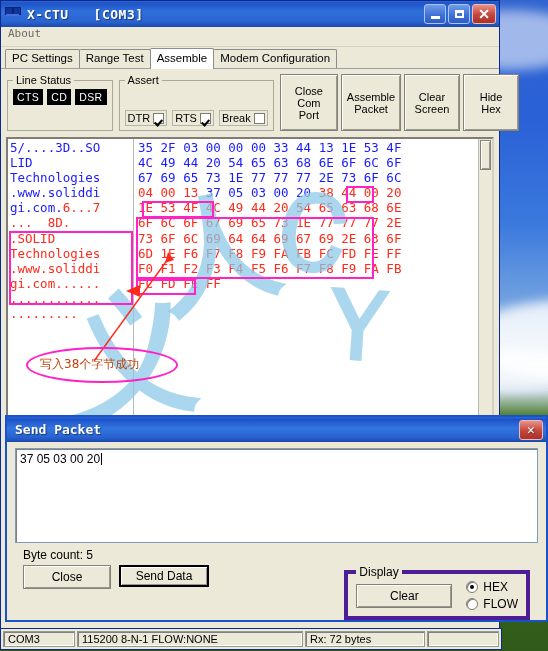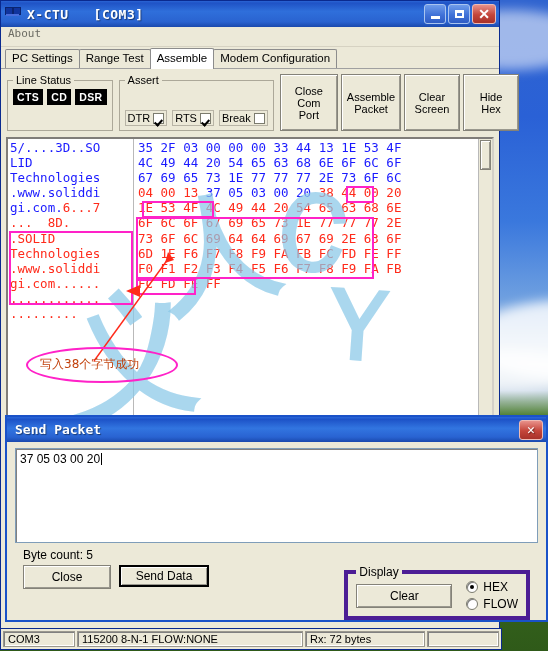--- a/index.html
+++ b/index.html
@@ -64,21 +64,21 @@
   .tab.active{background:#fff;position:relative;top:1px;padding-top:3px;padding-bottom:4px;border-color:#8c8c8c;}
 
   .toolarea{display:flex;align-items:stretch;padding:5px 4px 4px 6px;gap:6px;}
   fieldset.grp{
     border:1px solid #aca899;margin:0;padding:2px 5px 4px 5px;
     background:transparent;position:relative;
   }
   fieldset.grp legend{font-size:11px;color:#000;padding:0 3px;}
   .ledrow{display:flex;gap:4px;margin-top:1px;}
   .led{
-    background:#000;color:#fff;font-size:10.5px;font-weight:bold;
+    background:#000;color:#fff;font-size:10.5px;font-weight:normal;
     padding:1px 3px;border:1px solid #000;letter-spacing:.4px;line-height:12px;
   }
   .assertrow{display:flex;gap:5px;align-items:center;margin-top:2px;}
   .chkitem{display:flex;align-items:center;gap:3px;border:1px solid #b8b4a6;padding:1px 2px;background:#ece9d8;margin-top:20px;}
   .chkitem span{font-size:11px;}
   .chkbox{width:11px;height:11px;background:#fff;border:1px solid #7b7b6e;position:relative;box-sizing:border-box;}
   .chkbox.on:after{content:"";position:absolute;left:2px;top:4px;width:3px;height:6px;border:solid #000;border-width:0 2px 2px 0;transform:rotate(42deg);}
   .tbtns{display:flex;gap:3px;margin-left:auto;align-items:stretch;}
   .tbtn{
     background:#ece9d8;border:1px solid #848278;box-shadow:inset 1px 1px 0 #fff,inset -1px -1px 0 #9a988e;

